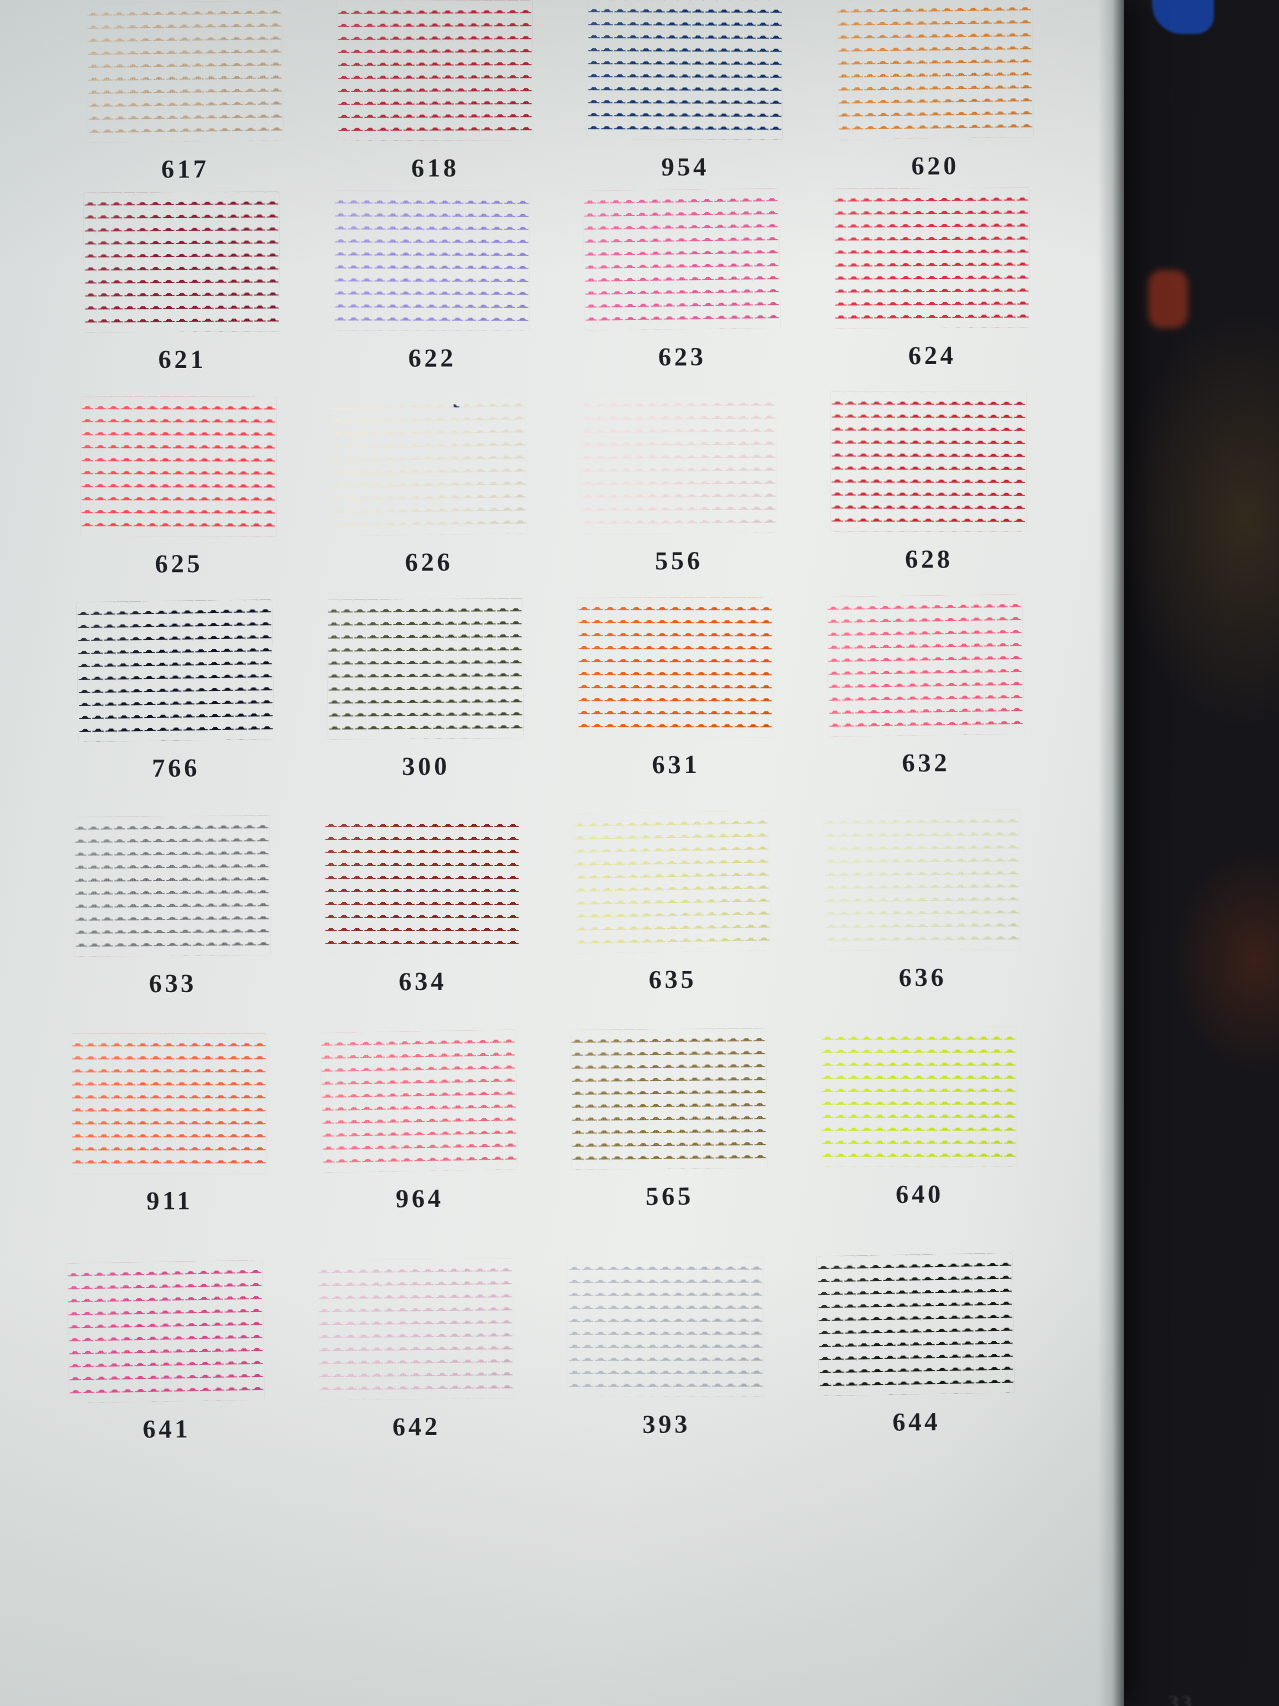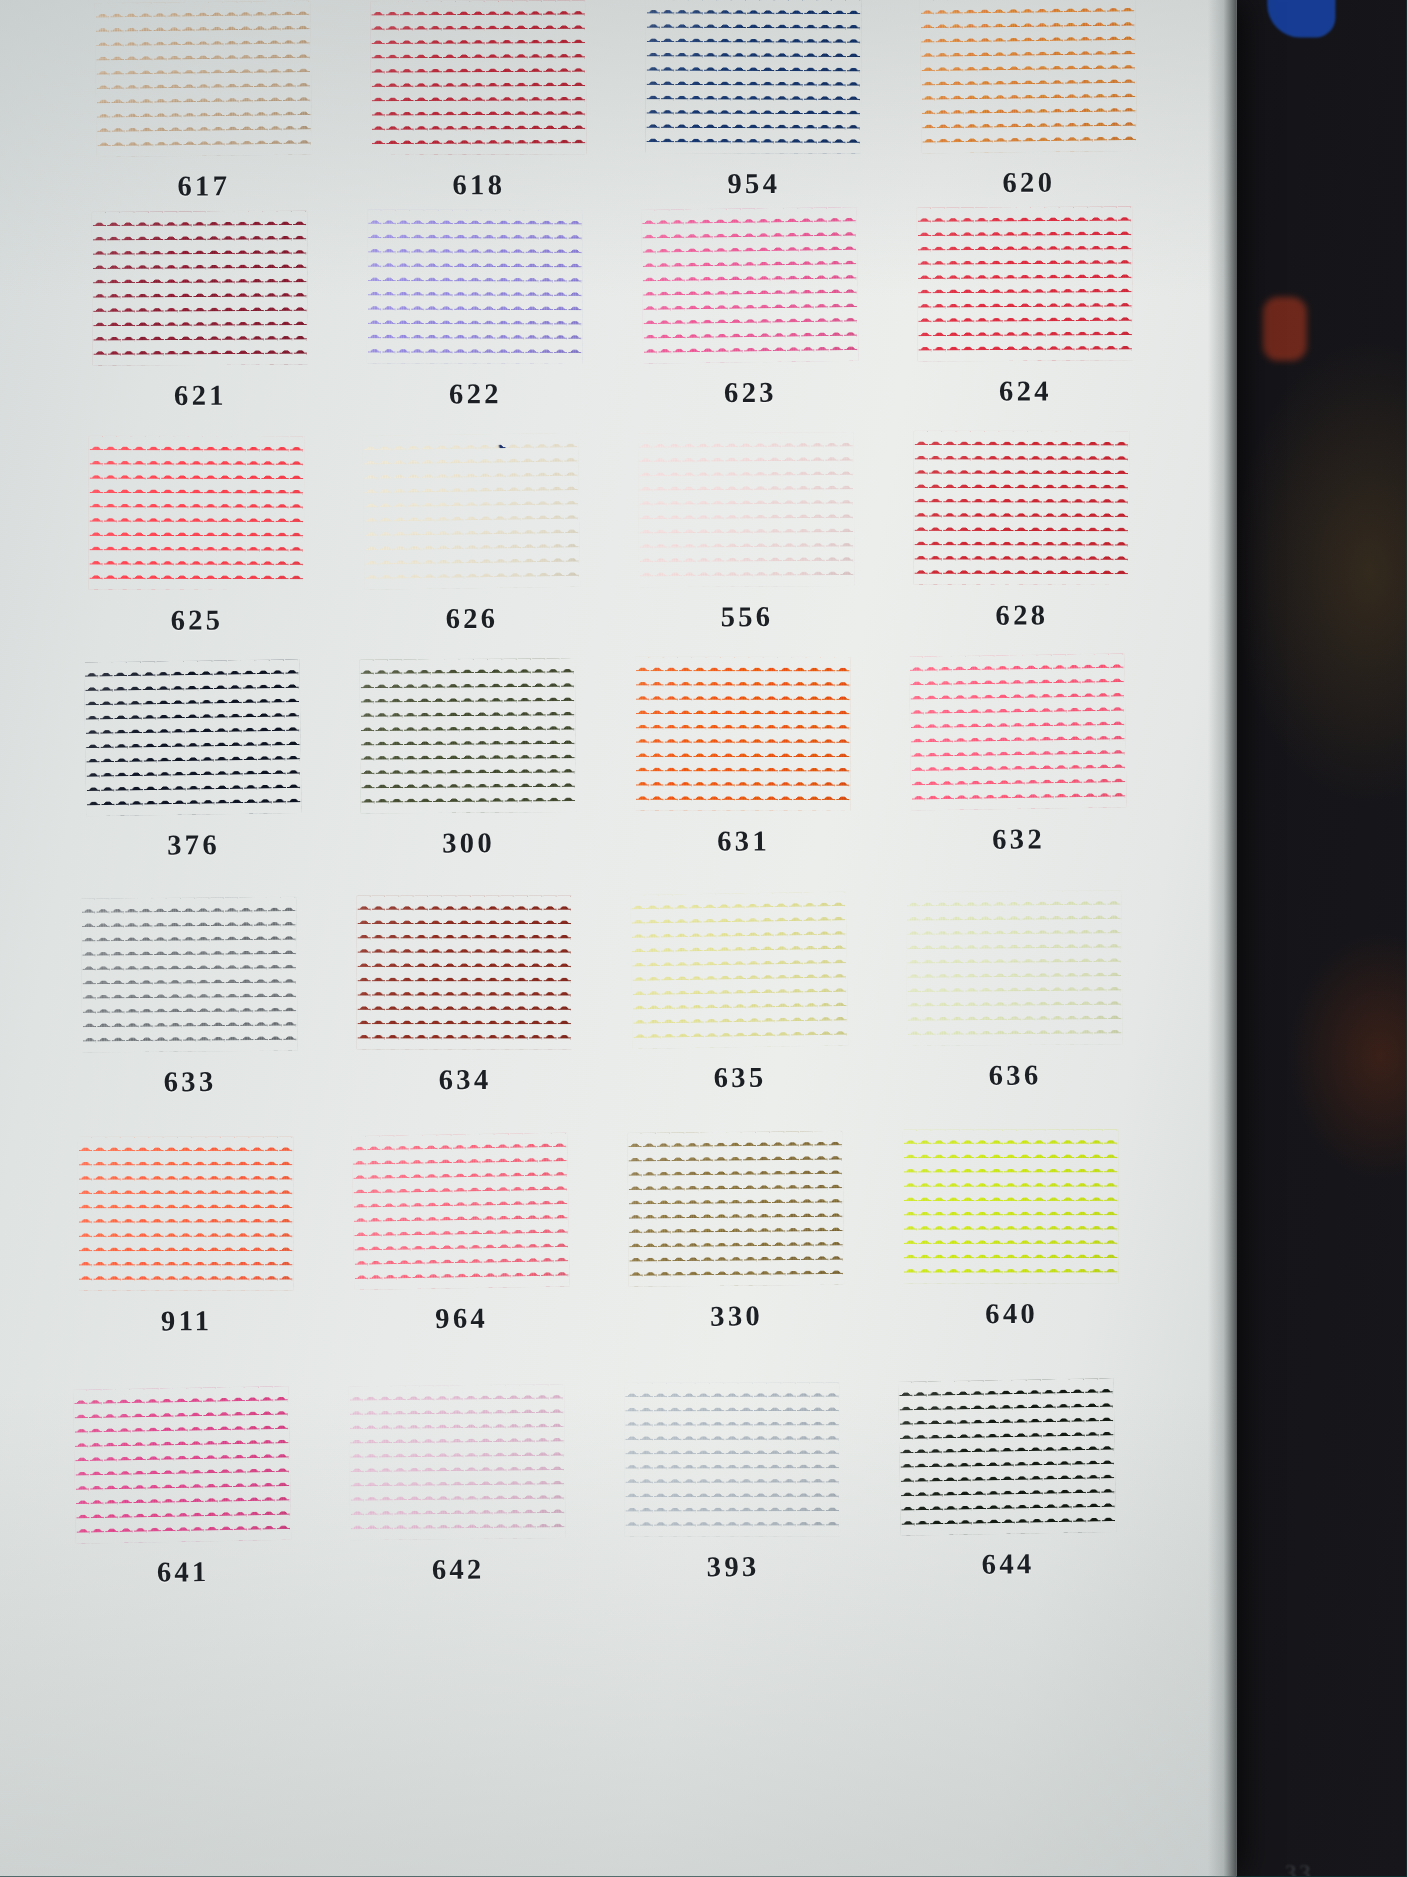--- a/index.html
+++ b/index.html
@@ -2,21 +2,21 @@
 <html><head>
 <meta charset="utf-8">
 <style>
   html,body{margin:0;padding:0;background:#0a0a0c;}
   body{font-family:"Liberation Serif", serif;}
 
   #page{
     position:relative;
     width:1279px;height:1706px;
     overflow:hidden;
-    background:#0f766e;
+    background:#c2410c;
   }
 
   
   #backdrop{
     position:absolute;inset:0;
     background:
       radial-gradient(ellipse 180px 300px at 1245px 520px, rgba(120,90,40,.30), rgba(0,0,0,0) 70%),
       radial-gradient(ellipse 120px 160px at 1255px 960px, rgba(150,60,20,.28), rgba(0,0,0,0) 70%),
       linear-gradient(95deg,#0d0d10 0%,#101015 40%,#17161a 100%);
   }
@@ -225,21 +225,21 @@
           <div class="label">628</div>
         </div>
       </div>
       <div class="row" style="top: 598px; transform: translateX(-9.6px) rotate(-0.4deg);">
         <div class="cell">
           <div class="swatch" style="background: rgb(14, 20, 35); transform: rotate(-0.45deg);">
             <div class="weave"></div>
             <div class="sheen"></div>
             <div class="speck" style="left: 88px; top: 94px; width: 22px; height: 3px; background: rgba(120, 130, 150, 0.45); border-radius: 2px;"></div>
           </div>
-          <div class="label">376</div>
+          <div class="label">766</div>
         </div>
         <div class="cell">
           <div class="swatch" style="background: rgb(71, 79, 51); transform: rotate(0deg);">
             <div class="weave"></div>
             <div class="sheen"></div>
           </div>
           <div class="label">300</div>
         </div>
         <div class="cell">
           <div class="swatch" style="background: rgb(241, 90, 19); transform: rotate(0.45deg);">
@@ -300,21 +300,21 @@
             <div class="weave"></div>
             <div class="sheen"></div>
           </div>
           <div class="label">964</div>
         </div>
         <div class="cell">
           <div class="swatch" style="background: rgb(142, 120, 68); transform: rotate(0deg);">
             <div class="weave"></div>
             <div class="sheen"></div>
           </div>
-          <div class="label">330</div>
+          <div class="label">565</div>
         </div>
         <div class="cell">
           <div class="swatch" style="background: rgb(205, 232, 27); transform: rotate(0.45deg);">
             <div class="weave"></div>
             <div class="sheen"></div>
           </div>
           <div class="label">640</div>
         </div>
       </div>
       <div class="row" style="top: 1258px; transform: translateX(-19.2px) rotate(-0.55deg);">

